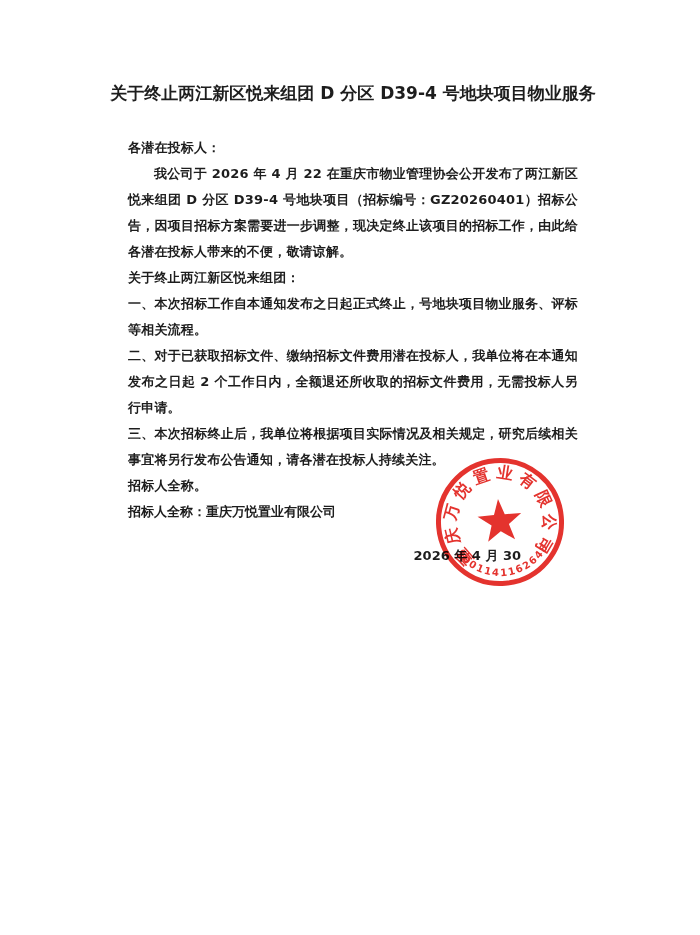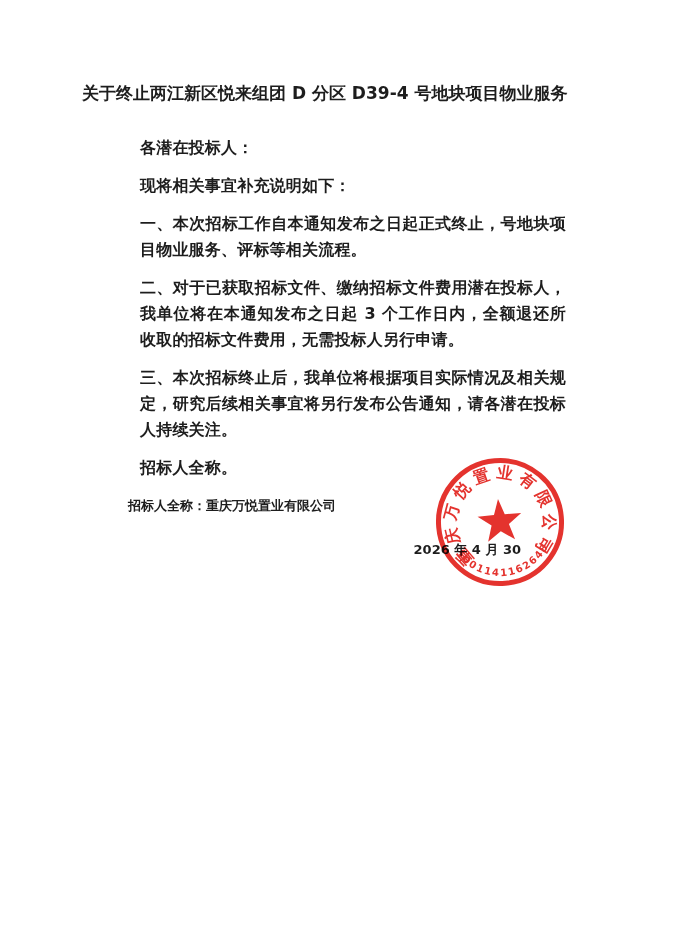--- a/index.html
+++ b/index.html
@@ -15,28 +15,28 @@
   }
   .content {
     position: absolute;
     left: 128px;
     top: 77px;
     width: 450px;
   }
   .title {
     font-size: 17px;
     line-height: 32px;
-    text-align: left;
+    text-align: center;
     font-weight: bold;
     margin: 0 -46px 26px -46px;
   }
   .tline { display: block; white-space: nowrap; }
   .salutation, .para {
-    margin: 12px;
-    font-size: 16px;
+    margin: 0;
+    font-size: 13px;
     line-height: 26px;
     text-align: justify;
     letter-spacing: 0.2px;
   }
   .indent { text-indent: 26px; }
   .sig-name {
     margin: 0;
     font-size: 13px;
     line-height: 26px;
     text-align: left;
@@ -79,23 +79,24 @@
 
 <div class="page">
   <div class="content">
 
     <h1 class="title">
       <span class="tline">关于终止两江新区悦来组团 D 分区 D39-4 号地块项目物业服务</span>
     </h1>
 
     <p class="salutation">各潜在投标人：</p>
 
-    <p class="para">现将相关事宜补充说明如下：</p>
+    <p class="para indent">我公司于 2026 年 4 月 22 在重庆市物业管理协会公开发布了两江新区悦来组团 D 分区 D39-4 号地块项目（招标编号：GZ20260401）招标公告，因项目招标方案需要进一步调整，现决定终止该项目的招标工作，由此给各潜在投标人带来的不便，敬请谅解。</p>
+    <p class="para">关于终止两江新区悦来组团：</p>
     <p class="para">一、本次招标工作自本通知发布之日起正式终止，号地块项目物业服务、评标等相关流程。</p>
-    <p class="para">二、对于已获取招标文件、缴纳招标文件费用潜在投标人，我单位将在本通知发布之日起 3 个工作日内，全额退还所收取的招标文件费用，无需投标人另行申请。</p>
+    <p class="para">二、对于已获取招标文件、缴纳招标文件费用潜在投标人，我单位将在本通知发布之日起 2 个工作日内，全额退还所收取的招标文件费用，无需投标人另行申请。</p>
     <p class="para">三、本次招标终止后，我单位将根据项目实际情况及相关规定，研究后续相关事宜将另行发布公告通知，请各潜在投标人持续关注。</p>
     <p class="para">招标人全称。</p>
 
     <p class="sig-name">招标人全称：重庆万悦置业有限公司</p>
     <p class="sig-date">2026 年 4 月 30</p>
   </div>
 
   <svg class="stamp" viewBox="0 0 170 170" xmlns="http://www.w3.org/2000/svg">
     <circle class="ring" cx="85" cy="85" r="61.5"></circle>
     <path id="arcName" d="M 57.9 119.7 A 44 44 0 1 1 112.1 119.7" fill="none"></path>

